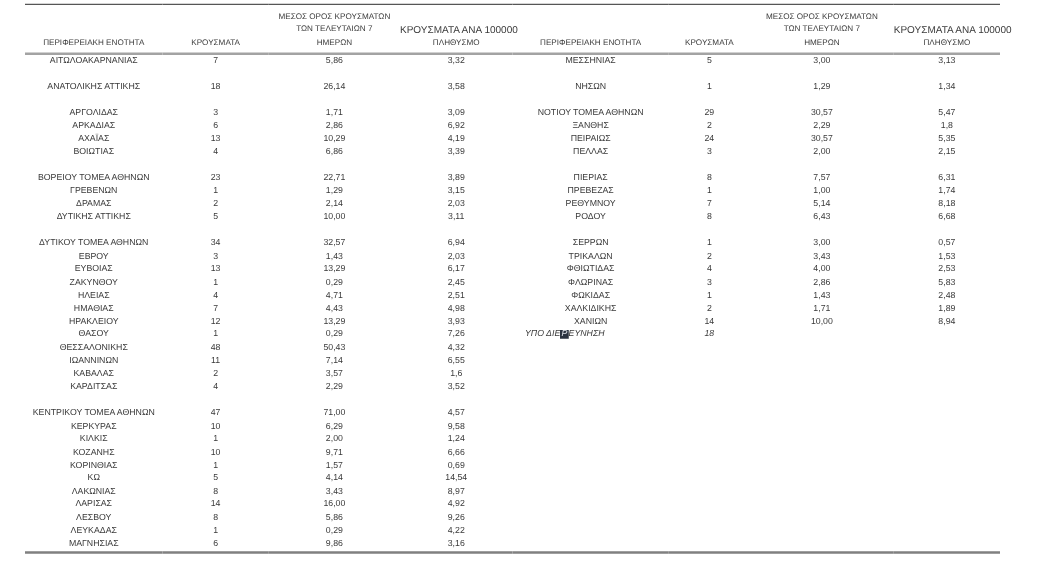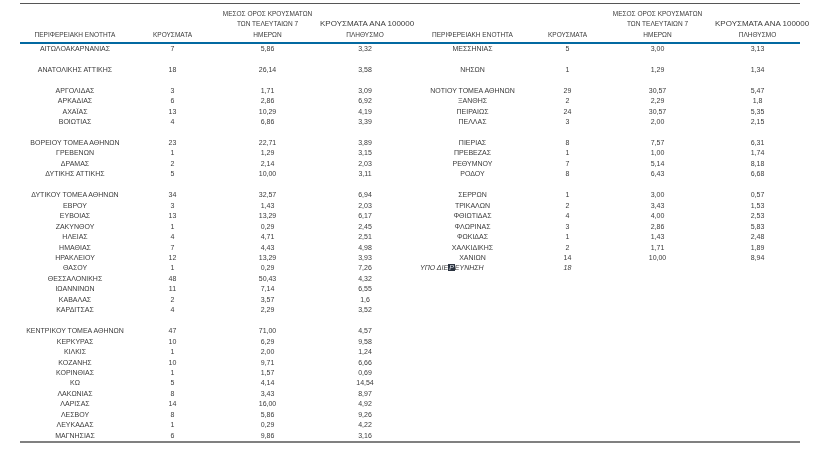--- a/index.html
+++ b/index.html
@@ -27,21 +27,21 @@
     border-bottom: 2px solid #808080;
   }
   table.cases thead th {
     height: 36px;
     vertical-align: bottom;
     font-weight: normal;
     font-size: 6.5px;
     line-height: 10.3px;
     text-align: center;
     padding: 0 0 2px 0;
-    border-bottom: 2px solid #0369a1;
+    border-bottom: 2px solid #a3a3a3;
     white-space: nowrap;
     overflow: visible;
   }
   table.cases thead th div { white-space: nowrap; }
   table.cases thead th div.big { font-size: 8px; }
   table.cases tbody td {
     height: 10.45px;
     font-size: 7px;
     line-height: 10.45px;
     text-align: center;

